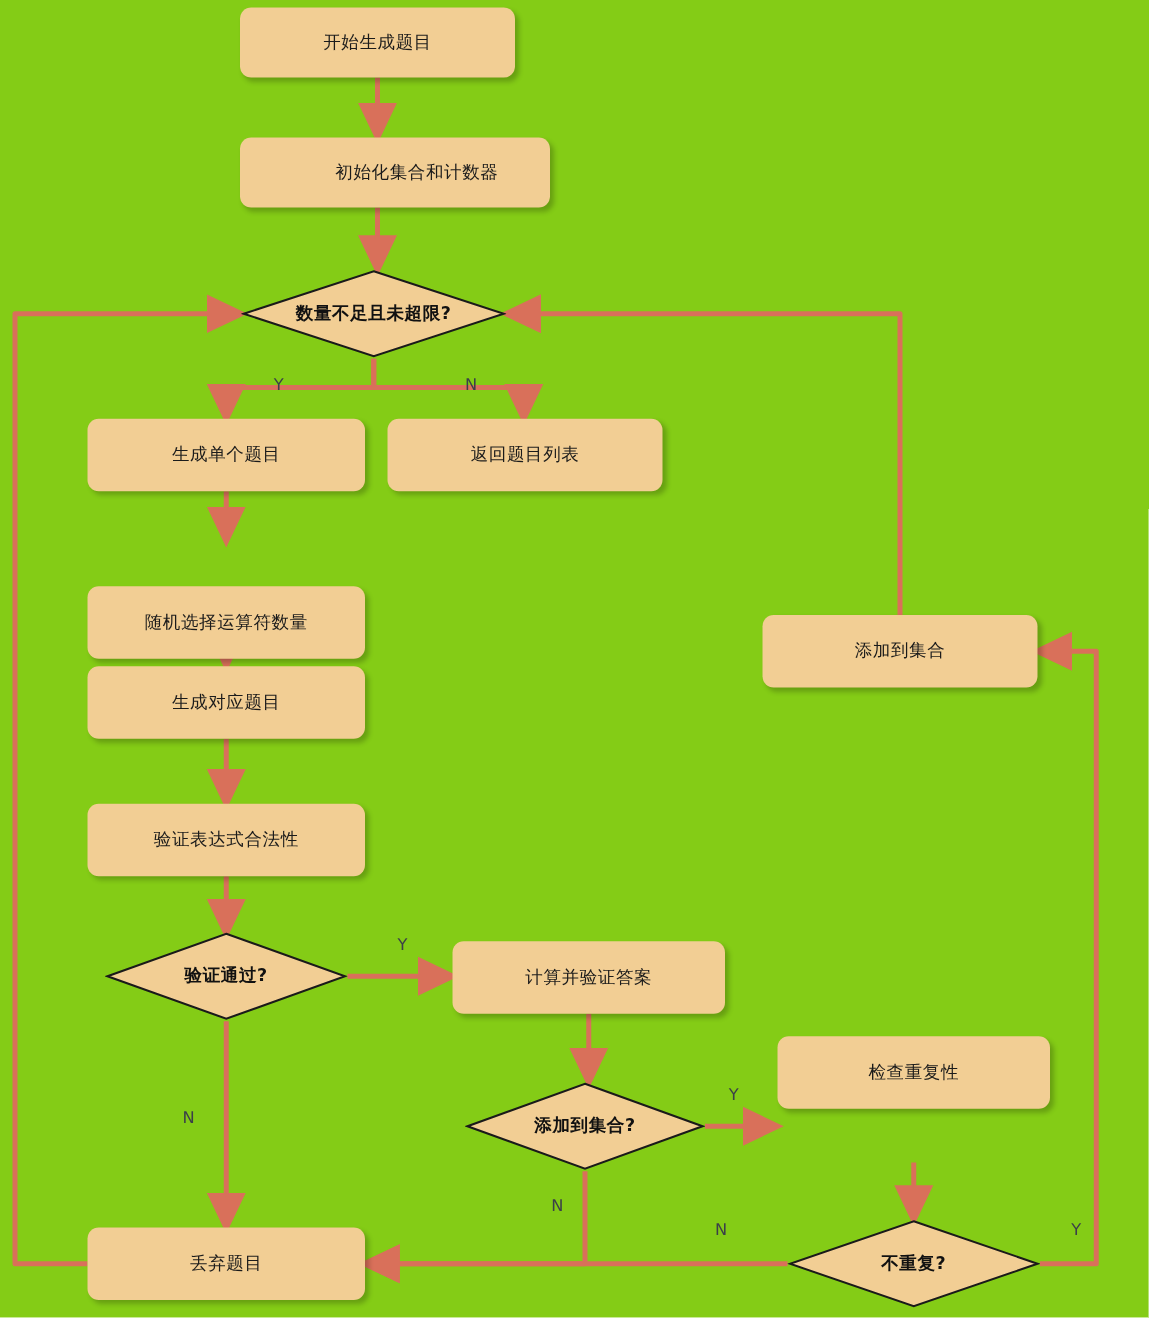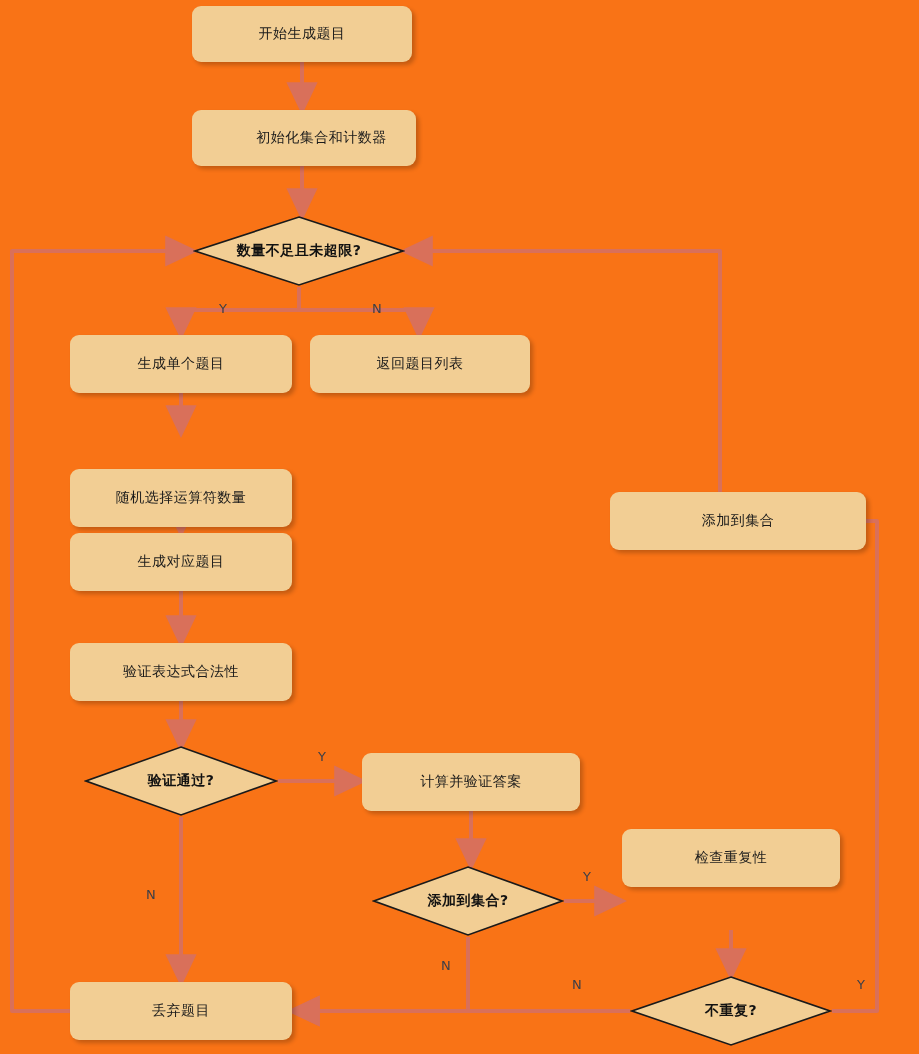--- a/index.html
+++ b/index.html
@@ -1,18 +1,18 @@
 <!DOCTYPE html>
 <html><head>
 <meta charset="utf-8">
 <title>Flowchart</title>
 <style>
   html,body{margin:0;padding:0;background:#ffffff;}
   body{font-family:"DejaVu Sans","Liberation Sans",sans-serif;}
-  #stage{position:relative;width:919px;height:1054px;background:#f97316;overflow:hidden;}
+  #stage{position:relative;width:919px;height:1054px;background:#84cc16;overflow:hidden;}
   #edges{position:absolute;left:0;top:0;width:919px;height:1054px;}
   .node{position:absolute;box-sizing:border-box;display:flex;align-items:center;justify-content:center;text-align:center;}
   .proc{background:#f2ce94;border-radius:9px;box-shadow:3px 3px 4px rgba(0,0,0,0.22);}
   .proc .lbl{font-size:14px;color:#1b1b1b;letter-spacing:.5px;}
   .dec{background:transparent;}
   .dec .diamond{position:absolute;left:0;top:0;width:100%;height:100%;}
   .dec .lbl{position:relative;font-size:14px;font-weight:bold;color:#111;letter-spacing:.5px;z-index:2;}
   .edge-label{position:absolute;font-size:13px;color:#3b3f49;font-family:"DejaVu Sans","Liberation Sans",sans-serif;}
 </style>
 </head>
@@ -44,21 +44,21 @@
       <path d="M630,1011 L303,1011"></path>
       <path d="M832,1011 L877,1011 L877,521 L841,521"></path>
       <path d="M720,492 L720,251 L416,251"></path>
       <path d="M70,1011 L12,1011 L12,251 L182,251"></path>
     </g>
   </svg>
 
   <div class="node proc" style="left:192px;top:6px;width:220px;height:56px;">
     <span class="lbl">开始生成题目</span>
   </div>
-  <div class="node proc" style="left:192px;top:110px;width:224px;height:56px;padding-left:35px;">
+  <div class="node proc" style="left:192px;top:110px;width:248px;height:56px;padding-left:35px;">
     <span class="lbl">初始化集合和计数器</span>
   </div>
 
   <div class="node dec" style="left:193px;top:215px;width:212px;height:72px;">
     <svg class="diamond" viewBox="0 0 212 72" preserveAspectRatio="none">
       <polygon points="106,2 210,36 106,70 2,36" fill="#f2ce94" stroke="#1a1a1a" stroke-width="1.6"></polygon>
     </svg>
     <span class="lbl">数量不足且未超限?</span>
   </div>
 
@@ -100,21 +100,21 @@
     <span class="lbl">检查重复性</span>
   </div>
 
   <div class="node dec" style="left:630px;top:975px;width:202px;height:72px;">
     <svg class="diamond" viewBox="0 0 202 72" preserveAspectRatio="none">
       <polygon points="101,2 200,36 101,70 2,36" fill="#f2ce94" stroke="#1a1a1a" stroke-width="1.6"></polygon>
     </svg>
     <span class="lbl">不重复?</span>
   </div>
 
-  <div class="node proc" style="left:610px;top:492px;width:256px;height:58px;">
+  <div class="node proc" style="left:610px;top:492px;width:220px;height:58px;">
     <span class="lbl">添加到集合</span>
   </div>
   <div class="node proc" style="left:70px;top:982px;width:222px;height:58px;">
     <span class="lbl">丢弃题目</span>
   </div>
 
   <span class="edge-label" style="left:219px;top:301px;">Y</span>
   <span class="edge-label" style="left:372px;top:301px;">N</span>
   <span class="edge-label" style="left:318px;top:749px;">Y</span>
   <span class="edge-label" style="left:146px;top:887px;">N</span>

